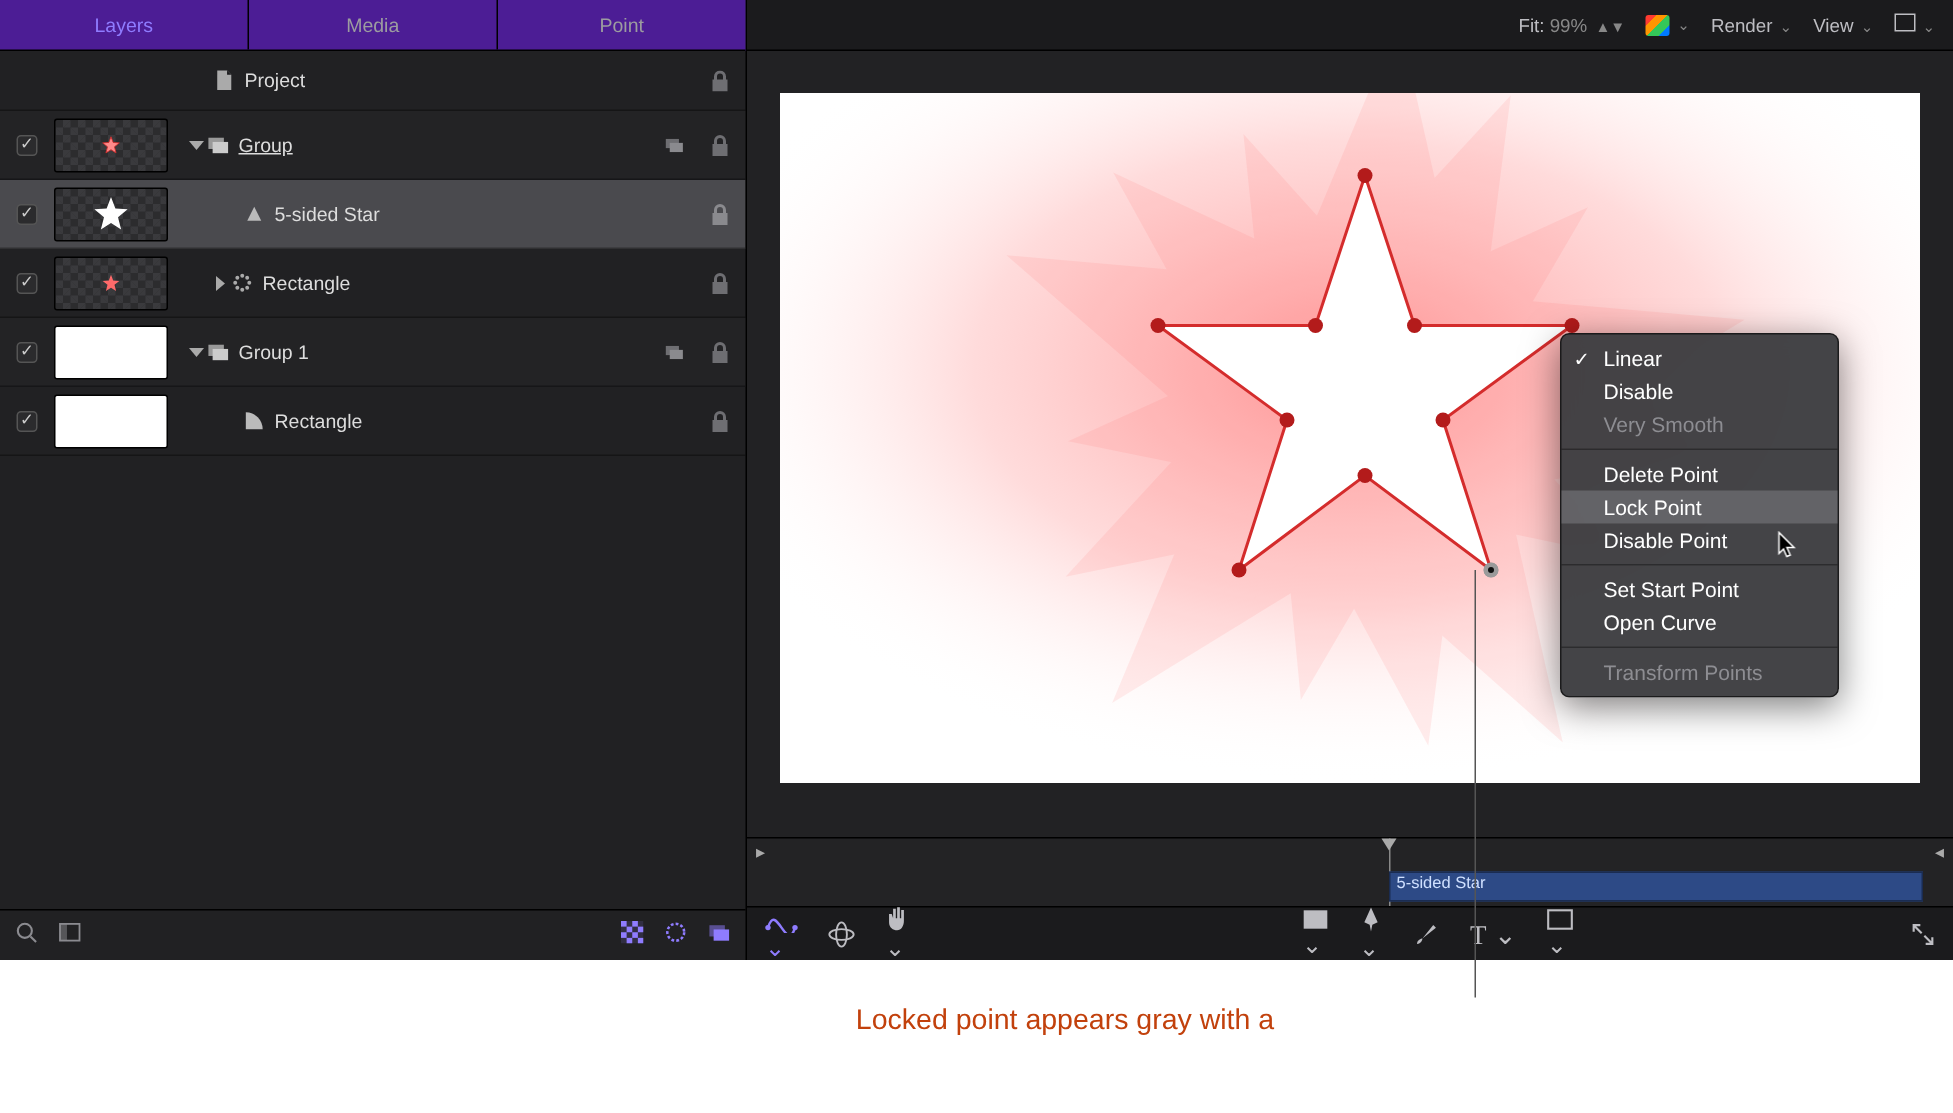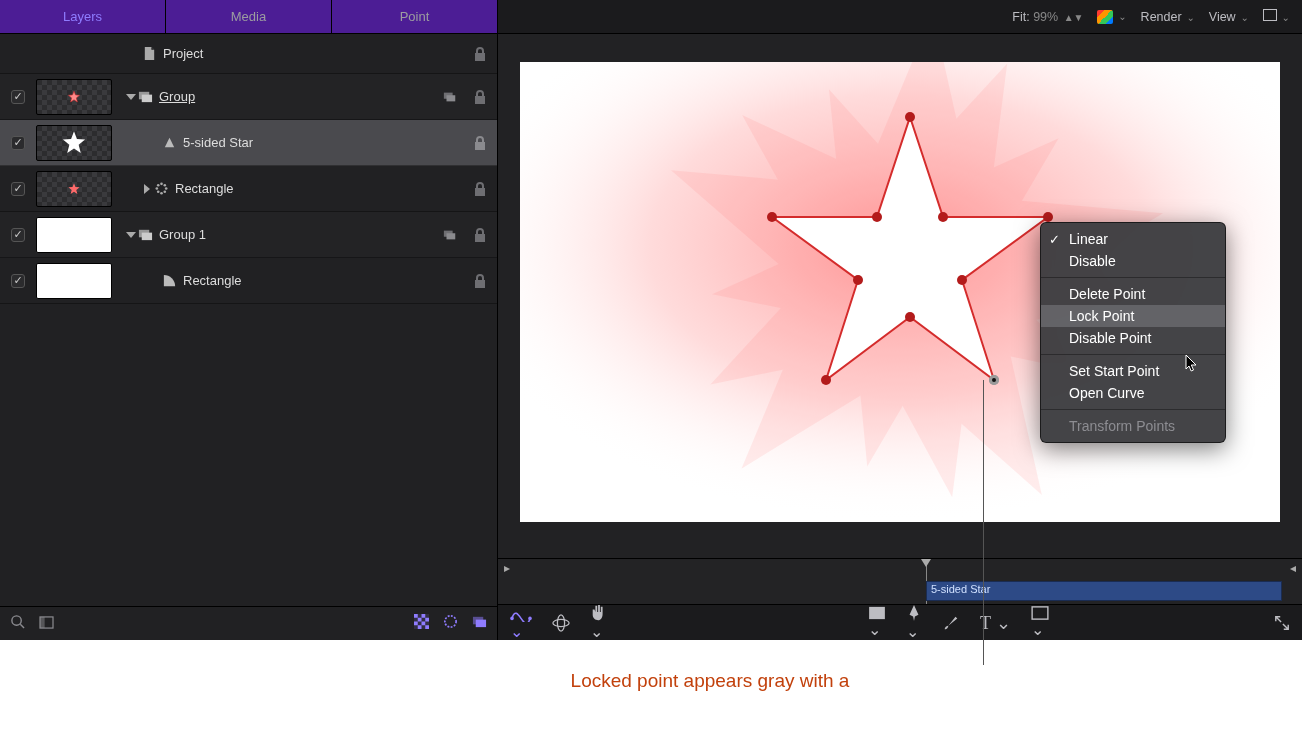--- a/index.html
+++ b/index.html
@@ -340,20 +340,21 @@
           <div class="cpoint locked" style="left:474px; top:318px"></div>
           <div class="cpoint" style="left:390px; top:255px"></div>
           <div class="cpoint" style="left:306px; top:318px"></div>
           <div class="cpoint" style="left:338px; top:218px"></div>
           <div class="cpoint" style="left:252px; top:155px"></div>
           <div class="cpoint" style="left:357px; top:155px"></div>
 
           <div class="ctx" style="left:520px; top:160px">
             <div class="mi"><span class="check">✓</span><span>Linear</span></div>
             <div class="mi">Disable</div>
+            <div class="mi disabled">Very Smooth</div>
             <div class="sep"></div>
             <div class="mi">Delete Point</div>
             <div class="mi hover">Lock Point</div>
             <div class="mi">Disable Point</div>
             <div class="sep"></div>
             <div class="mi">Set Start Point</div>
             <div class="mi">Open Curve</div>
             <div class="sep"></div>
             <div class="mi disabled">Transform Points</div>
           </div>

